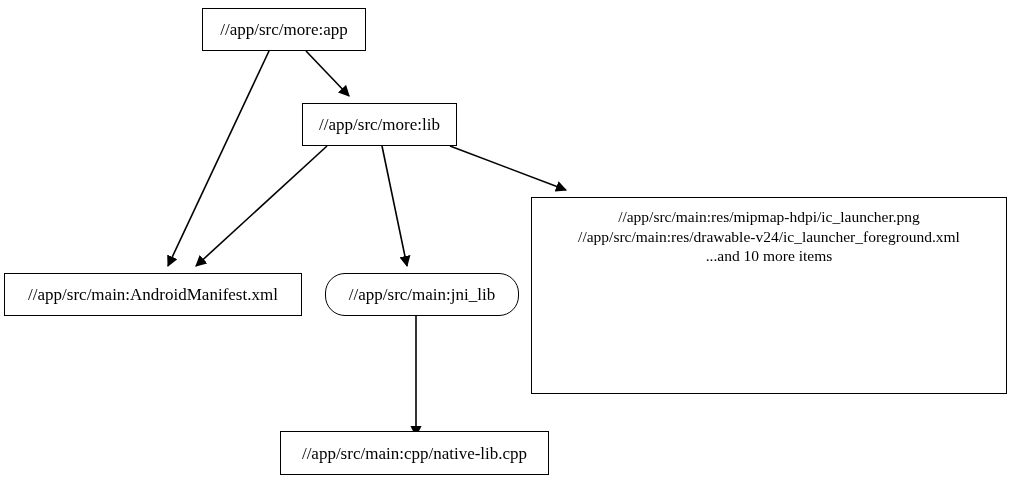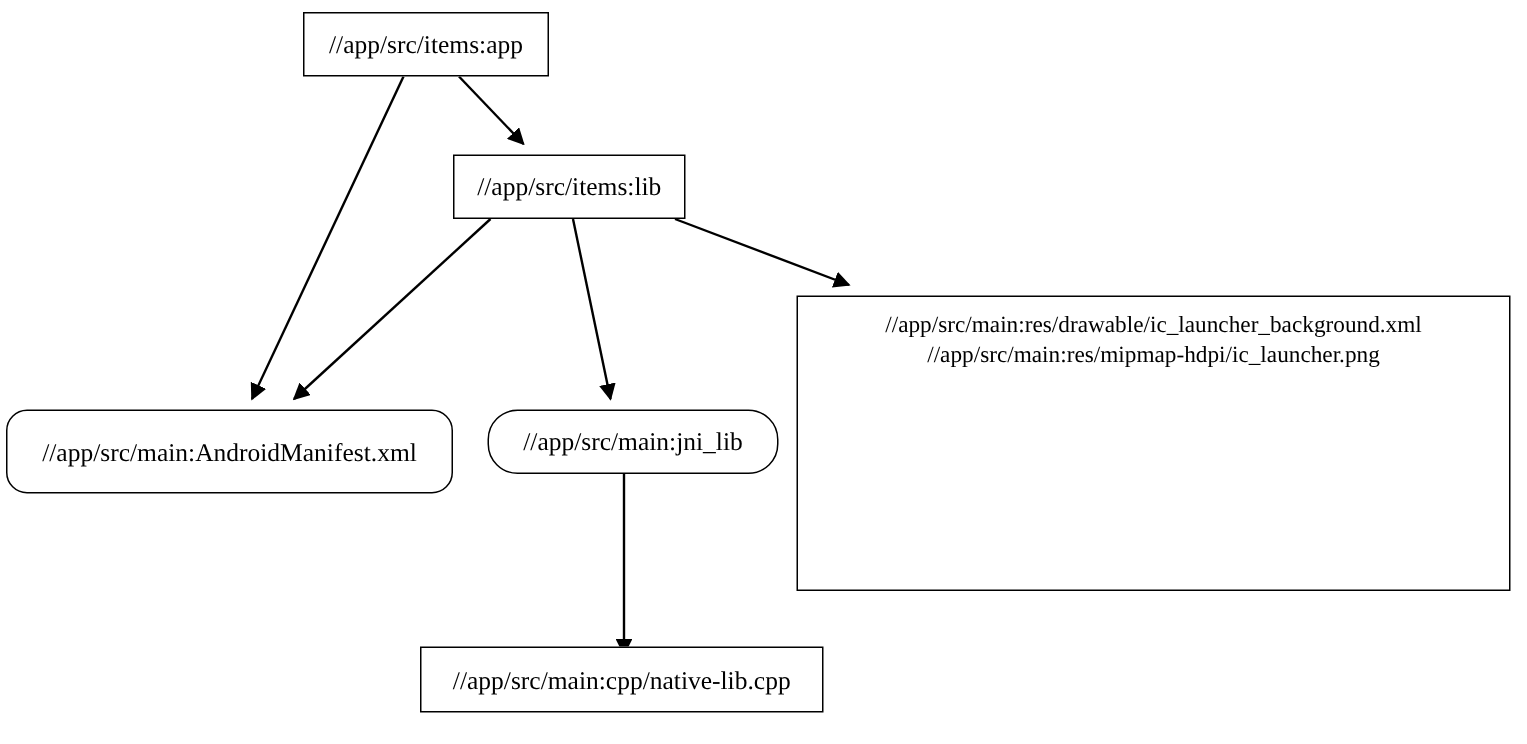--- a/index.html
+++ b/index.html
@@ -45,21 +45,21 @@
     text-align: center;
   }
   .node-multiline .line {
     display: block;
     white-space: nowrap;
   }
 
   
   #node-app          { left: 202px; top: 8px;   width: 164px; height: 43px; }
   #node-lib          { left: 302px; top: 103px; width: 155px; height: 43px; }
-  #node-manifest     { left: 4px;   top: 273px; width: 298px; height: 56px; border-radius: 14px; }
+  #node-manifest     { left: 4px;   top: 273px; width: 298px; height: 43px; }
   #node-jni          { left: 325px; top: 273px; width: 194px; height: 43px; border-radius: 20px; }
   #node-nativelib    { left: 280px; top: 431px; width: 269px; height: 44px; }
   #node-resources    { left: 531px; top: 197px; width: 476px; height: 197px; }
 
   svg line, svg polygon, svg path {
     shape-rendering: geometricPrecision;
   }
 </style>
 </head>
 <body>
@@ -90,35 +90,36 @@
   <g>
     <line x1="450" y1="146" x2="566" y2="190" stroke="#000000" stroke-width="1.6" marker-end="url(#arrow)"></line>
   </g>
 
   <g>
     <line x1="416" y1="316" x2="416" y2="436" stroke="#000000" stroke-width="1.6" marker-end="url(#arrow)"></line>
   </g>
 </svg>
 
 <div class="node" id="node-app">
-  <span>//app/src/items:app</span>
+  <span>//app/src/more:app</span>
 </div>
 
 <div class="node" id="node-lib">
-  <span>//app/src/items:lib</span>
+  <span>//app/src/more:lib</span>
 </div>
 
 <div class="node" id="node-manifest">
   <span>//app/src/main:AndroidManifest.xml</span>
 </div>
 
 <div class="node" id="node-jni">
   <span>//app/src/main:jni_lib</span>
 </div>
 
 <div class="node" id="node-nativelib">
   <span>//app/src/main:cpp/native-lib.cpp</span>
 </div>
 
 <div class="node node-multiline" id="node-resources">
-  <span class="line">//app/src/main:res/drawable/ic_launcher_background.xml</span>
   <span class="line">//app/src/main:res/mipmap-hdpi/ic_launcher.png</span>
+  <span class="line">//app/src/main:res/drawable-v24/ic_launcher_foreground.xml</span>
+  <span class="line">...and 10 more items</span>
 </div>
 
 </body></html>

